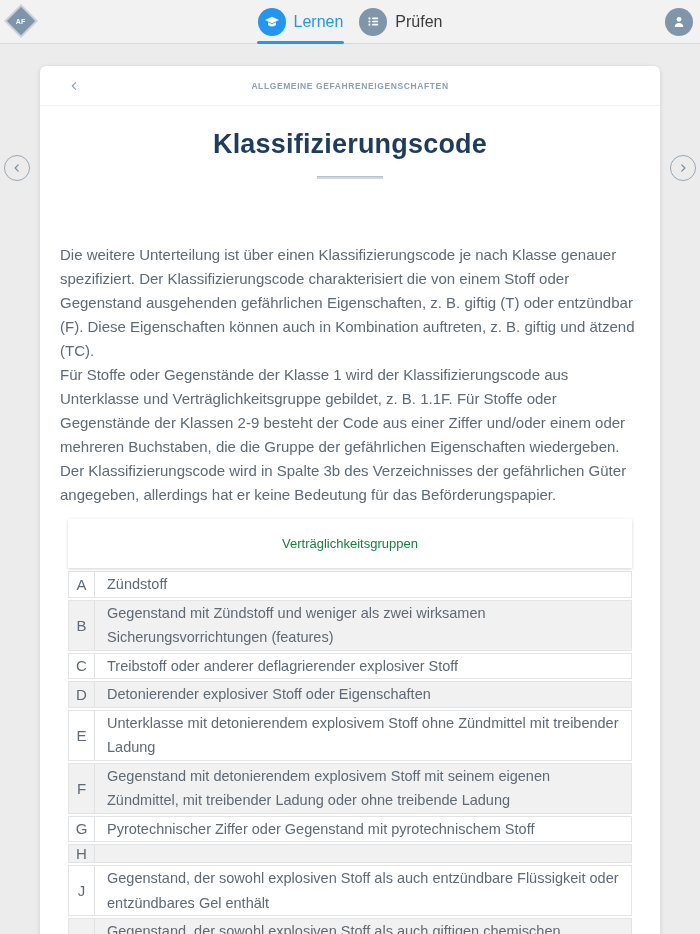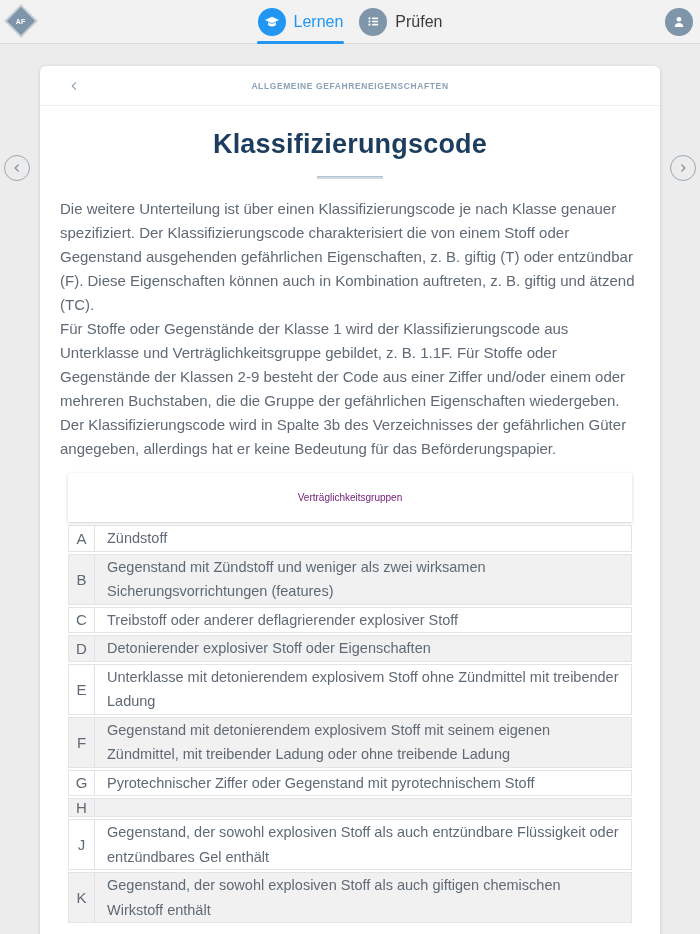--- a/index.html
+++ b/index.html
@@ -126,35 +126,35 @@
     letter-spacing:.2px;
     color:#1d3d5e;
   }
   .title-divider {
     width:66px; height:3px;
     margin:16px auto 0;
     background:#cdd8e0;
     border-top:1px solid #b5c3ce;
   }
   .body-text {
-    margin-top:18px;
+    margin-top:64px;
     padding:0 20px;
     font-size:15px;
     line-height:24px;
     color:#5f6a75;
   }
 
   
   .ctable { margin:12px 28px 0; }
   .ctable-header {
     background:#fff;
     height:49px;
     display:flex; align-items:center; justify-content:center;
-    font-size:10px;
-    color:#701a75;
+    font-size:13px;
+    color:#15803d;
     box-shadow:0 1px 3px rgba(0,0,0,.18);
     margin-bottom:3px;
     position:relative;
     z-index:1;
   }
   .trow {
     display:flex;
     border:1px solid #e2e4e6;
     margin-bottom:2px;
     background:#fff;

